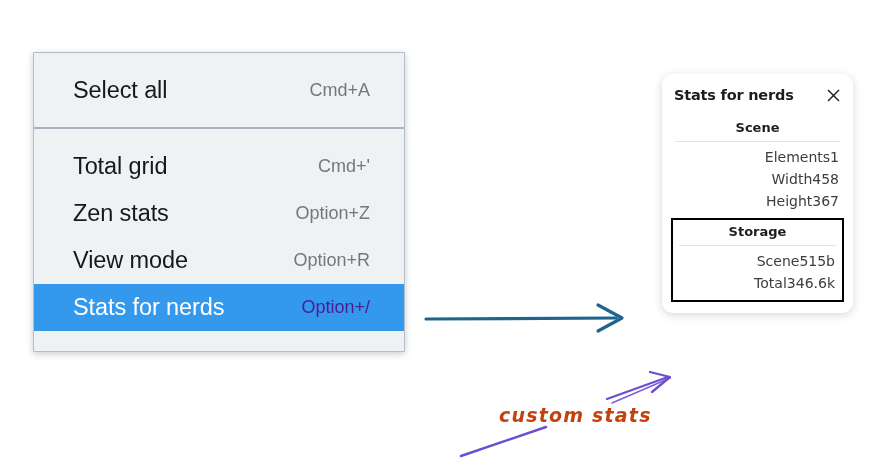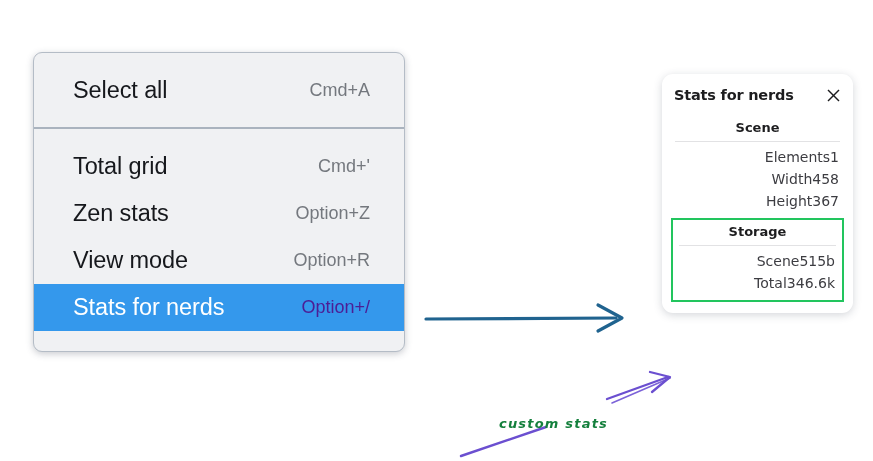--- a/index.html
+++ b/index.html
@@ -17,21 +17,21 @@
   }
 
   
   #context-menu {
     position: absolute;
     left: 33px;
     top: 52px;
     width: 372px;
     background: #f0f1f3;
     border: 1px solid #b4bcc6;
-    border-radius: 9px;
+    border-radius: 1px;
     box-shadow: 0 2px 7px rgba(60,70,85,0.28);
     overflow: hidden;
     box-sizing: border-box;
   }
   .menu-group {
     padding: 0;
   }
   #menu-group-primary {
     padding-top: 14px;
     padding-bottom: 13px;
@@ -127,43 +127,43 @@
   }
   .stat-row .sr-value { color: #3c3c41; }
   .stat-note {
     font-size: 13.5px;
     color: #3c3c41;
     padding: 5px 3px 3px 4px;
   }
 
   
   #highlight-box {
-    border: 2px solid #22c55e;
+    border: 2px solid #000000;
     margin: 6px -2px 0 -2px;
     padding: 2px 4px 6px 4px;
   }
 
   
   #annotation-layer {
     position: absolute;
     left: 0; top: 0;
     width: 873px;
     height: 461px;
     pointer-events: none;
   }
   #custom-stats-label {
     position: absolute;
     left: 499px;
-    top: 416px;
+    top: 404px;
     font-family: "DejaVu Sans", sans-serif;
-    font-size: 13px;
+    font-size: 19px;
     font-style: italic;
     font-weight: 600;
     letter-spacing: 1.2px;
-    color: #15803d;
+    color: #c2410c;
     white-space: nowrap;
   }
 </style>
 </head>
 <body>
 
 <div id="context-menu">
 
   <div class="menu-group" id="menu-group-primary">
     <div class="menu-item">

